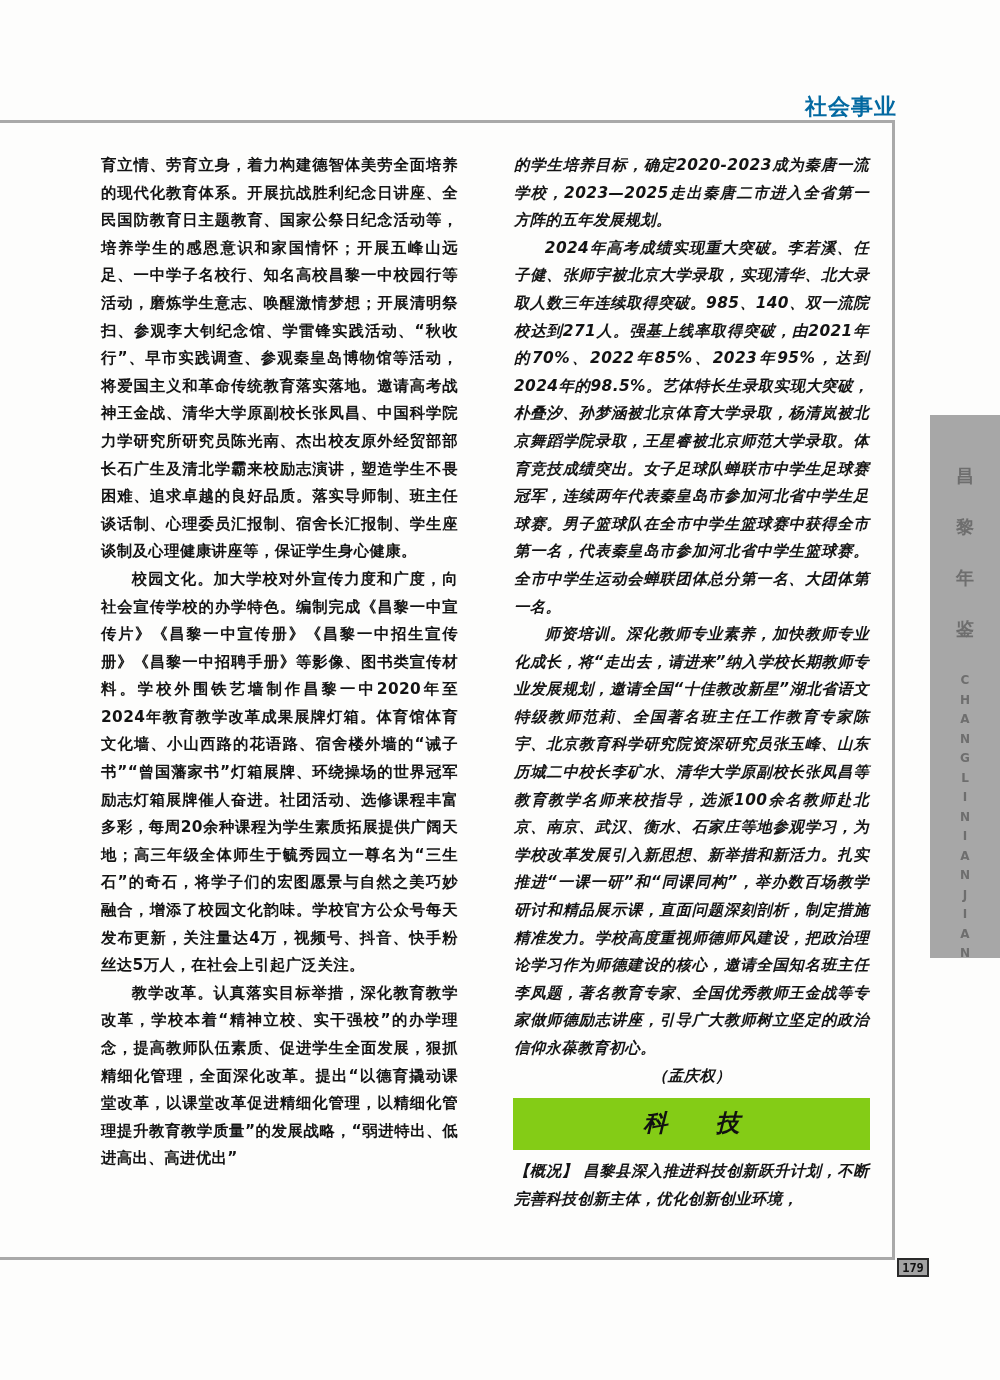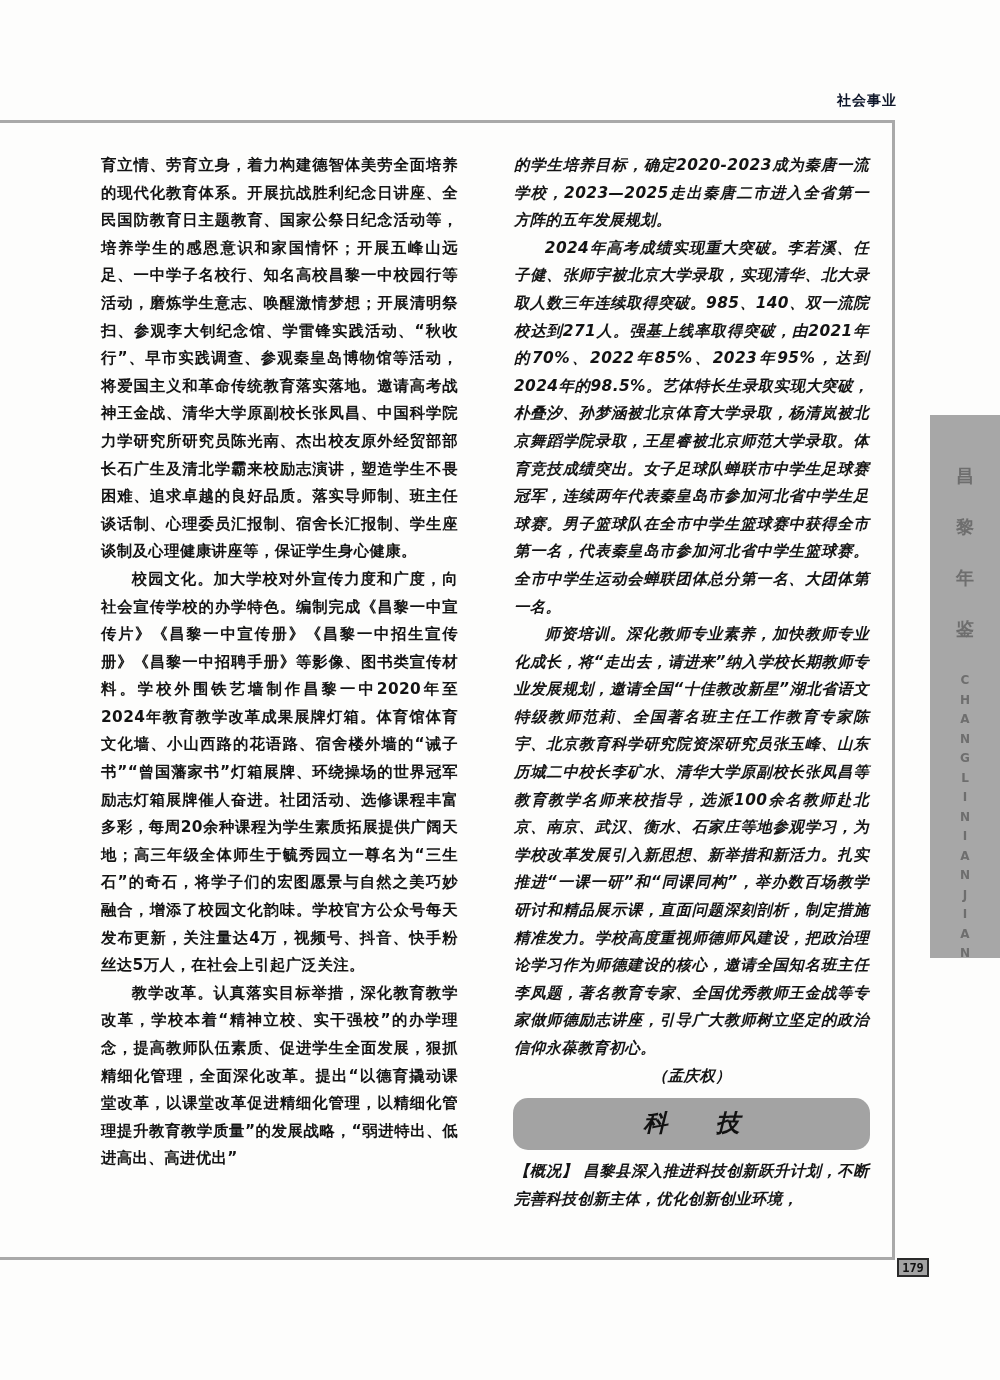--- a/index.html
+++ b/index.html
@@ -3,40 +3,40 @@
 <meta charset="utf-8">
 <style>
   html, body { margin: 0; padding: 0; }
   body {
     width: 1000px; height: 1380px; position: relative; overflow: hidden;
     background: #fdfdfc; color: #141414;
     font-family: "DejaVu Sans", "Liberation Sans", sans-serif;
   }
   .section-header {
     position: absolute; right: 103px; top: 92px;
-    font-family: Liberation Mono, monospace; font-weight: bold; font-size: 14px;
-    letter-spacing: 1px; color: #0f172a;
+    font-family: Liberation Mono, monospace; font-weight: bold; font-size: 22px;
+    letter-spacing: 1px; color: #0369a1;
   }
   .frame {
     position: absolute; left: -4px; top: 120px; width: 896px; height: 1134px;
     border-top: 3px solid #a9a9a9; border-right: 3px solid #a9a9a9; border-bottom: 3px solid #a9a9a9;
   }
   .col {
     position: absolute; top: 152px; font-size: 15.4px; line-height: 27.6px;
     font-weight: bold; text-align: justify; letter-spacing: 0.4px; margin-left: 8px;
   }
   .col-left { left: 93px; width: 357px; }
   .col-right { left: 506px; width: 355px; font-style: italic; }
   .col p { margin: 0; }
   .indent { text-indent: 2em; }
   .signature { text-align: center; }
   .kj-banner {
-    background: #a3a3a3; height: 52px; margin: 8px 0 8px -1px; width: 357px;
+    background: #84cc16; height: 52px; margin: 8px 0 8px -1px; width: 357px;
     display: flex; align-items: center; justify-content: center;
-    font-size: 24px; font-weight: bold; letter-spacing: 20px; color: #111; border-radius: 15px;
+    font-size: 24px; font-weight: bold; letter-spacing: 20px; color: #111;
   }
   .kj-banner span { margin-right: -20px; }
   .side-tab {
     position: absolute; left: 930px; top: 415px; width: 70px; height: 543px;
     background: #a7a7a7; display: flex; flex-direction: column; align-items: center;
     padding-top: 52px; box-sizing: border-box; color: #6e6e6e;
   }
   .side-tab .cn {
     font-family: "DejaVu Serif", serif; font-weight: bold; font-size: 18px;
     line-height: 18px; margin-bottom: 33px;

